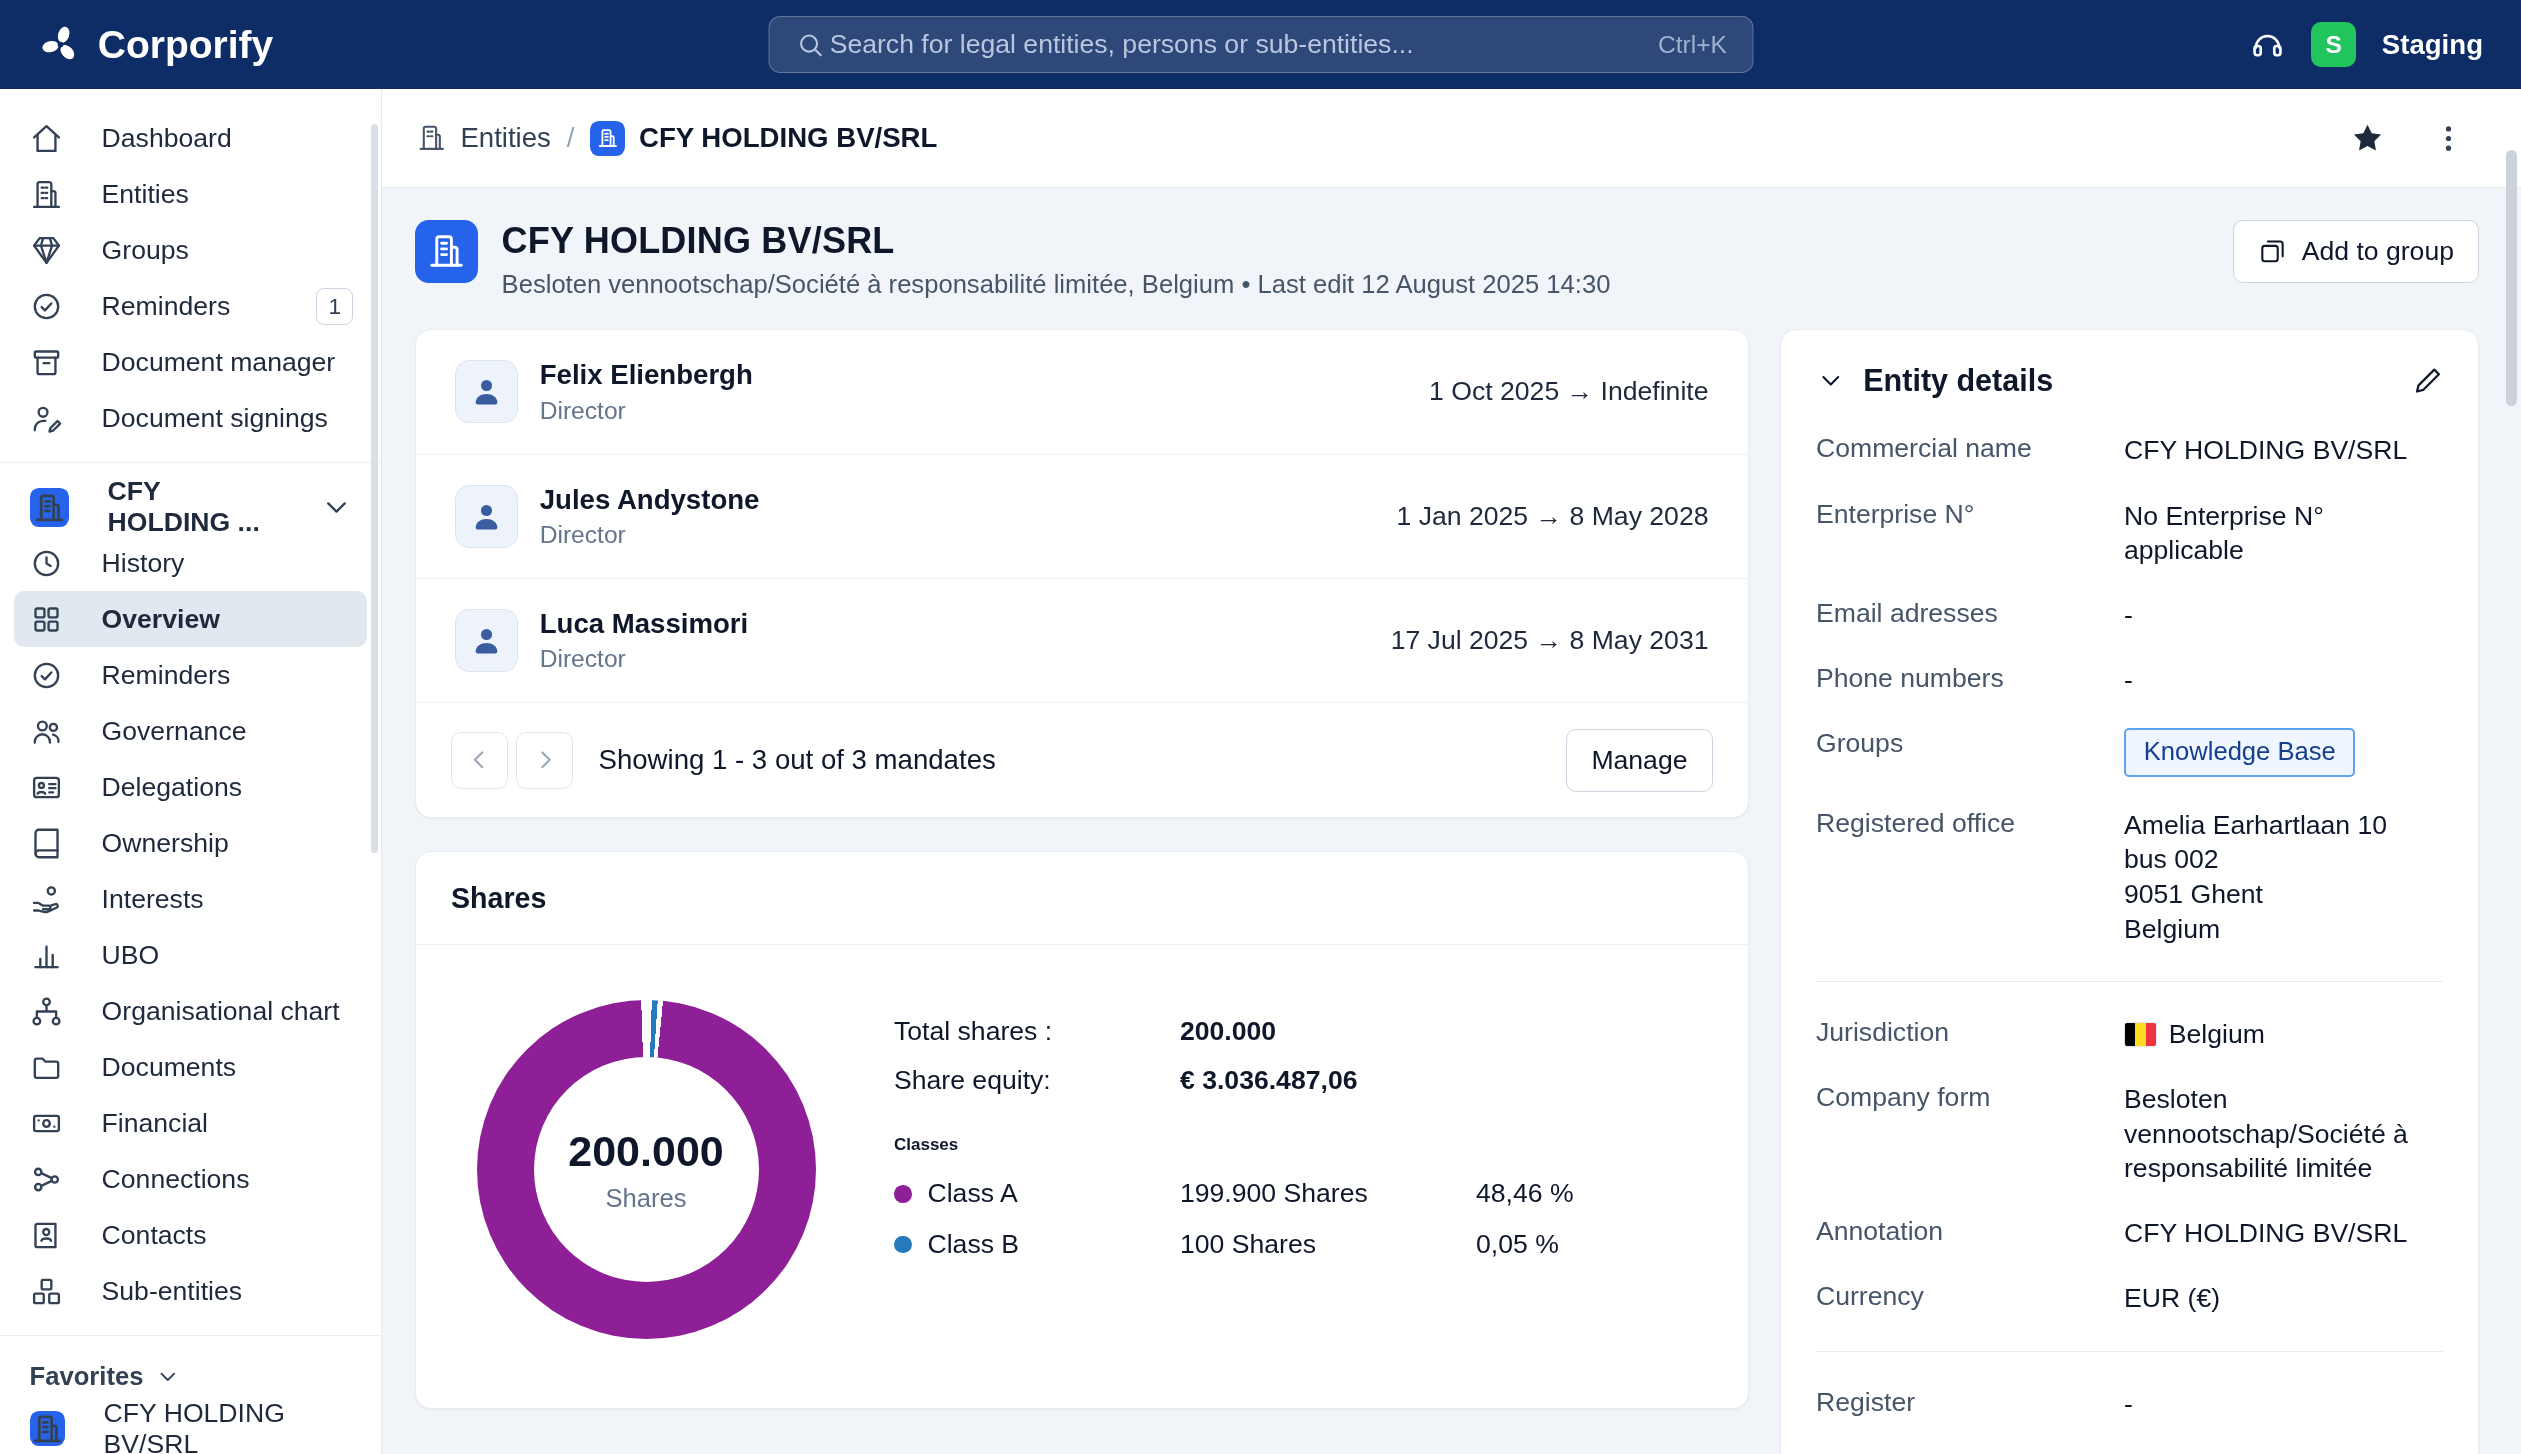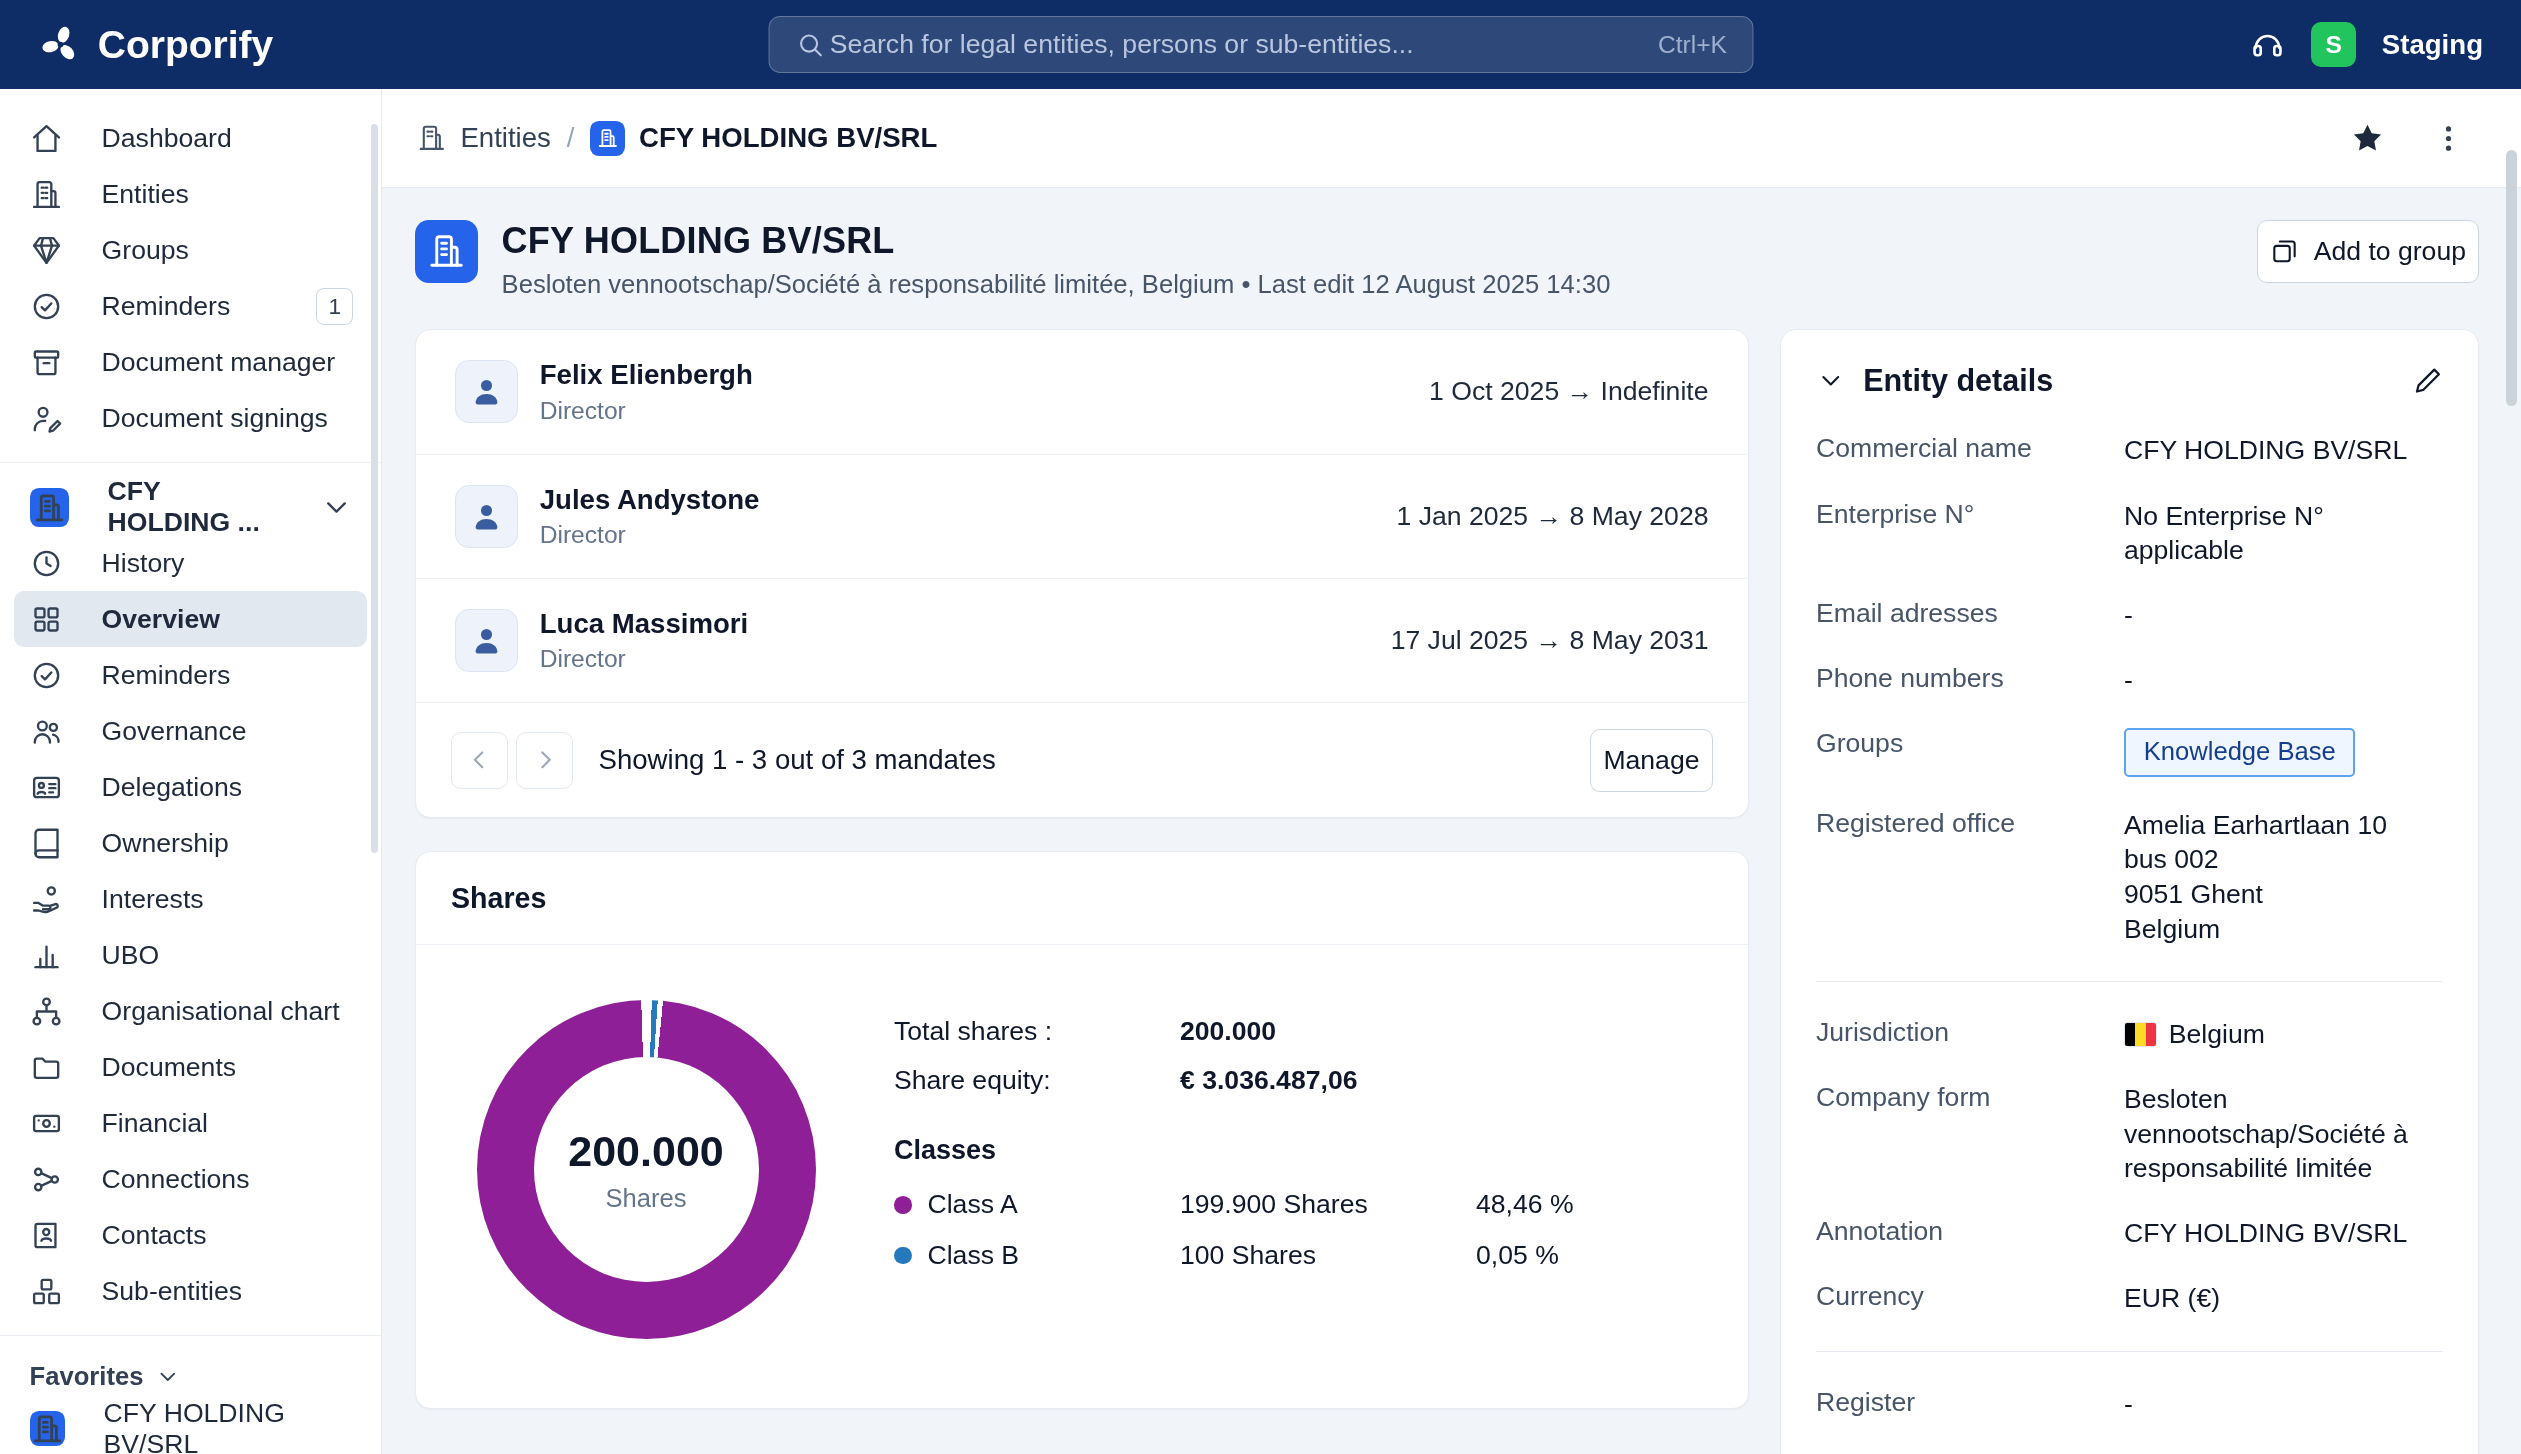--- a/index.html
+++ b/index.html
@@ -51,21 +51,21 @@
   .crumb-sep { color: #94a3b8; }
   .crumb-cur { display: flex; align-items: center; gap: 13.8px; font-weight: 600; color: #0f172a; }
   .crumb-actions { margin-left: auto; display: flex; align-items: center; gap: 47px; color: #1e293b; }
 
   
   .content { flex: 1; overflow: hidden; padding: 31.5px 43px 0 33px; }
   .page-head { display: flex; align-items: flex-start; margin-bottom: 29.6px; }
   .page-title-wrap { margin-left: 23.6px; }
   .page-title { font-size: 36px; font-weight: 700; letter-spacing: 0.2px; }
   .page-sub { margin-top: 8.9px; font-size: 25.6px; color: #475569; }
-  .btn { display: inline-flex; align-items: center; gap: 13.8px; height: 63px; padding: 0 12px; background: #fff; border: 1px solid #cbd5e1; border-radius: 9.9px; font-size: 26.6px; font-weight: 500; color: #0f172a; cursor: pointer; font-family: inherit; }
+  .btn { display: inline-flex; align-items: center; gap: 13.8px; height: 63px; padding: 0 24px; background: #fff; border: 1px solid #cbd5e1; border-radius: 9.9px; font-size: 26.6px; font-weight: 500; color: #0f172a; cursor: pointer; font-family: inherit; }
   .head-btn { margin-left: auto; }
 
   .columns { display: grid; grid-template-columns: 1fr 699px; gap: 31.5px; align-items: start; }
   .card { background: #fff; border: 1px solid #e7ecf2; border-radius: 15.8px; box-shadow: 0 1px 2px rgba(15,23,42,.05); }
   .card-head { padding: 29.6px 35px; border-bottom: 1px solid #edf1f5; font-size: 28.6px; font-weight: 600; }
 
   
   .d-row { display: flex; align-items: center; height: 124px; padding: 0 39px; }
   .d-row + .d-row { border-top: 1px solid #edf1f5; }
   .avatar-card { width: 63px; height: 63px; border-radius: 13.8px; background: #eef3fb; border: 1px solid #dbe4f2; color: #3a5d9f; display: grid; place-items: center; margin-right: 21.7px; flex: none; }
@@ -84,21 +84,21 @@
   .s-body { display: flex; padding: 55px 39px 69px 43px; }
   .donut-wrap { width: 374px; display: flex; justify-content: center; flex: none; }
   .donut { width: 339px; height: 339px; border-radius: 50%; position: relative; background: #8e1f96; }
   .donut::after { content: ""; position: absolute; inset: 57px; border-radius: 50%; background: #fff; }
   .donut-center { position: absolute; inset: 0; display: grid; place-content: center; text-align: center; z-index: 2; }
   .donut-value { font-size: 43px; font-weight: 700; }
   .donut-label { font-size: 25.6px; color: #64748b; margin-top: 7.9px; }
   .s-details { flex: 1; margin-left: 61px; padding-top: 15.8px; }
   .s-row { display: grid; grid-template-columns: 286px 296px 1fr; align-items: center; margin-bottom: 17.7px; font-size: 26.6px; }
   .s-row .val { font-weight: 700; }
-  .s-classes-head { font-size: 27px; font-weight: 600; margin: 39px 0 23.6px; }
+  .s-classes-head { font-size: 17px; font-weight: 600; margin: 39px 0 23.6px; }
   .cls-row { display: grid; grid-template-columns: 286px 296px 1fr; align-items: center; margin-bottom: 19.7px; font-size: 26.6px; }
   .cls-name { display: flex; align-items: center; gap: 15.8px; }
   .dot { width: 17.7px; height: 17.7px; border-radius: 50%; background: #8e1f96; flex: none; }
 
   
   .e-head { display: flex; align-items: center; gap: 17.7px; padding: 33px 35px 27.6px; }
   .e-title { font-size: 30.5px; font-weight: 700; }
   .e-edit { margin-left: auto; color: #0f172a; cursor: pointer; }
   .e-body { padding: 7.9px 35px 39px; }
   .e-row { display: grid; grid-template-columns: 268px 1fr; column-gap: 40px; margin-bottom: 30.5px; font-size: 26.6px; align-items: start; }

